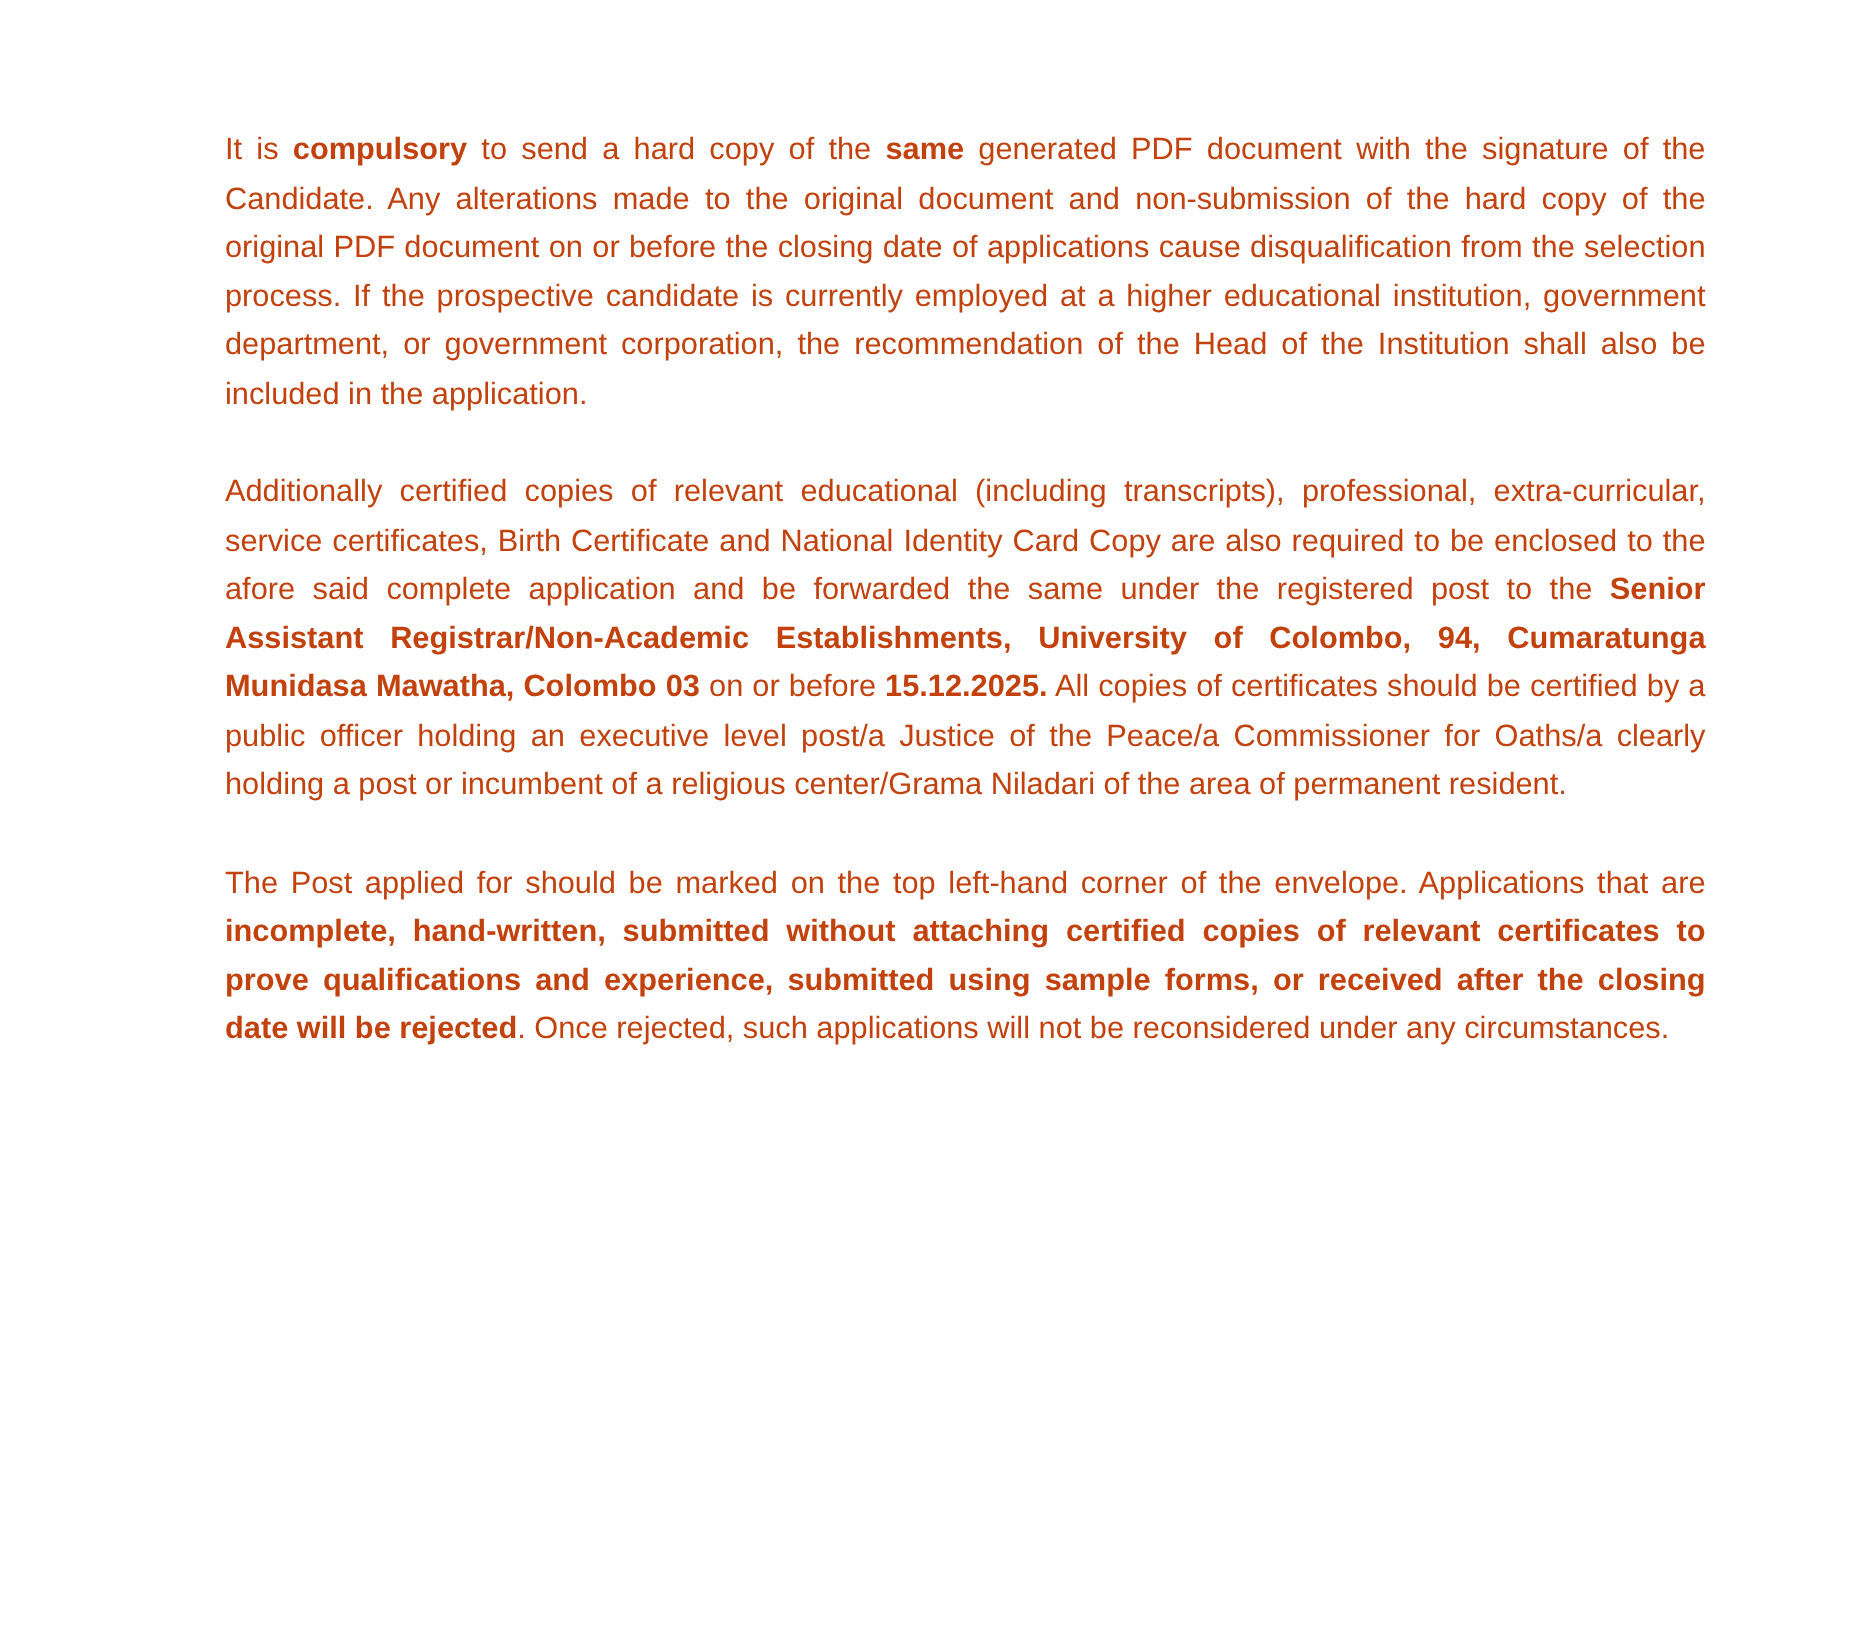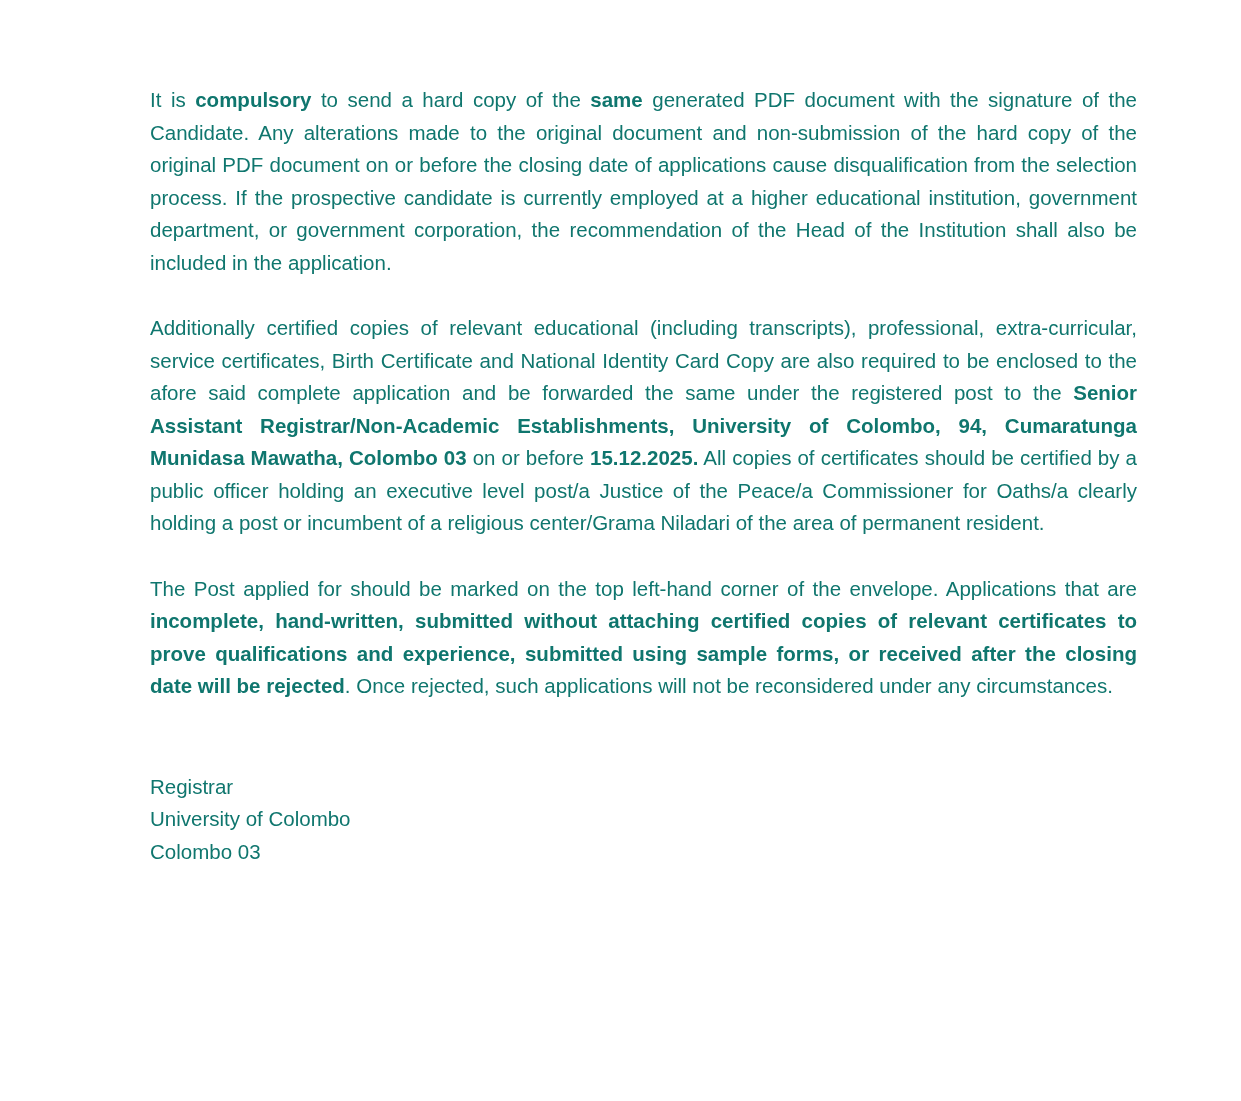--- a/index.html
+++ b/index.html
@@ -34,26 +34,21 @@
   .signature {
     margin-top: 68px;
     font-size: 20.5px;
     line-height: 32.5px;
     text-align: left;
   }
 </style>
 </head>
 <body>
 
-<div class="page" style="background: rgb(255, 255, 255); color: #0f766e;">
+<div class="page" style="background: rgb(255, 255, 255); color: #c2410c;">
   <main class="doc-body">
     <section id="paragraphs">
         <p class="para"><span>It is </span><strong>compulsory</strong><span> to send a hard copy of the </span><strong>same</strong><span> generated PDF document with the signature of the Candidate. Any alterations made to the original document and non-submission of the hard copy of the original PDF document on or before the closing date of applications cause disqualification from the selection process. If the prospective candidate is currently employed at a higher educational institution, government department, or government corporation, the recommendation of the Head of the Institution shall also be included in the application.</span></p>
         <p class="para"><span>Additionally certified copies of relevant educational (including transcripts), professional, extra-curricular, service certificates, Birth Certificate and National Identity Card Copy are also required to be enclosed to the afore said complete application and be forwarded the same under the registered post to the </span><strong>Senior Assistant Registrar/Non-Academic Establishments, University of Colombo, 94, Cumaratunga Munidasa Mawatha, Colombo 03</strong><span> on or before </span><strong>15.12.2025.</strong><span> All copies of certificates should be certified by a public officer holding an executive level post/a Justice of the Peace/a Commissioner for Oaths/a clearly holding a post or incumbent of a religious center/Grama Niladari of the area of permanent resident.</span></p>
         <p class="para"><span>The Post applied for should be marked on the top left-hand corner of the envelope. Applications that are </span><strong>incomplete, hand-written, submitted without attaching certified copies of relevant certificates to prove qualifications and experience, submitted using sample forms, or received after the closing date will be rejected</strong><span>. Once rejected, such applications will not be reconsidered under any circumstances.</span></p>
       </section>
-    <div class="signature">
-      <div class="sig-line">Registrar</div>
-      <div class="sig-line">University of Colombo</div>
-      <div class="sig-line">Colombo 03</div>
-    </div>
   </main>
 </div>
 
 </body></html>

